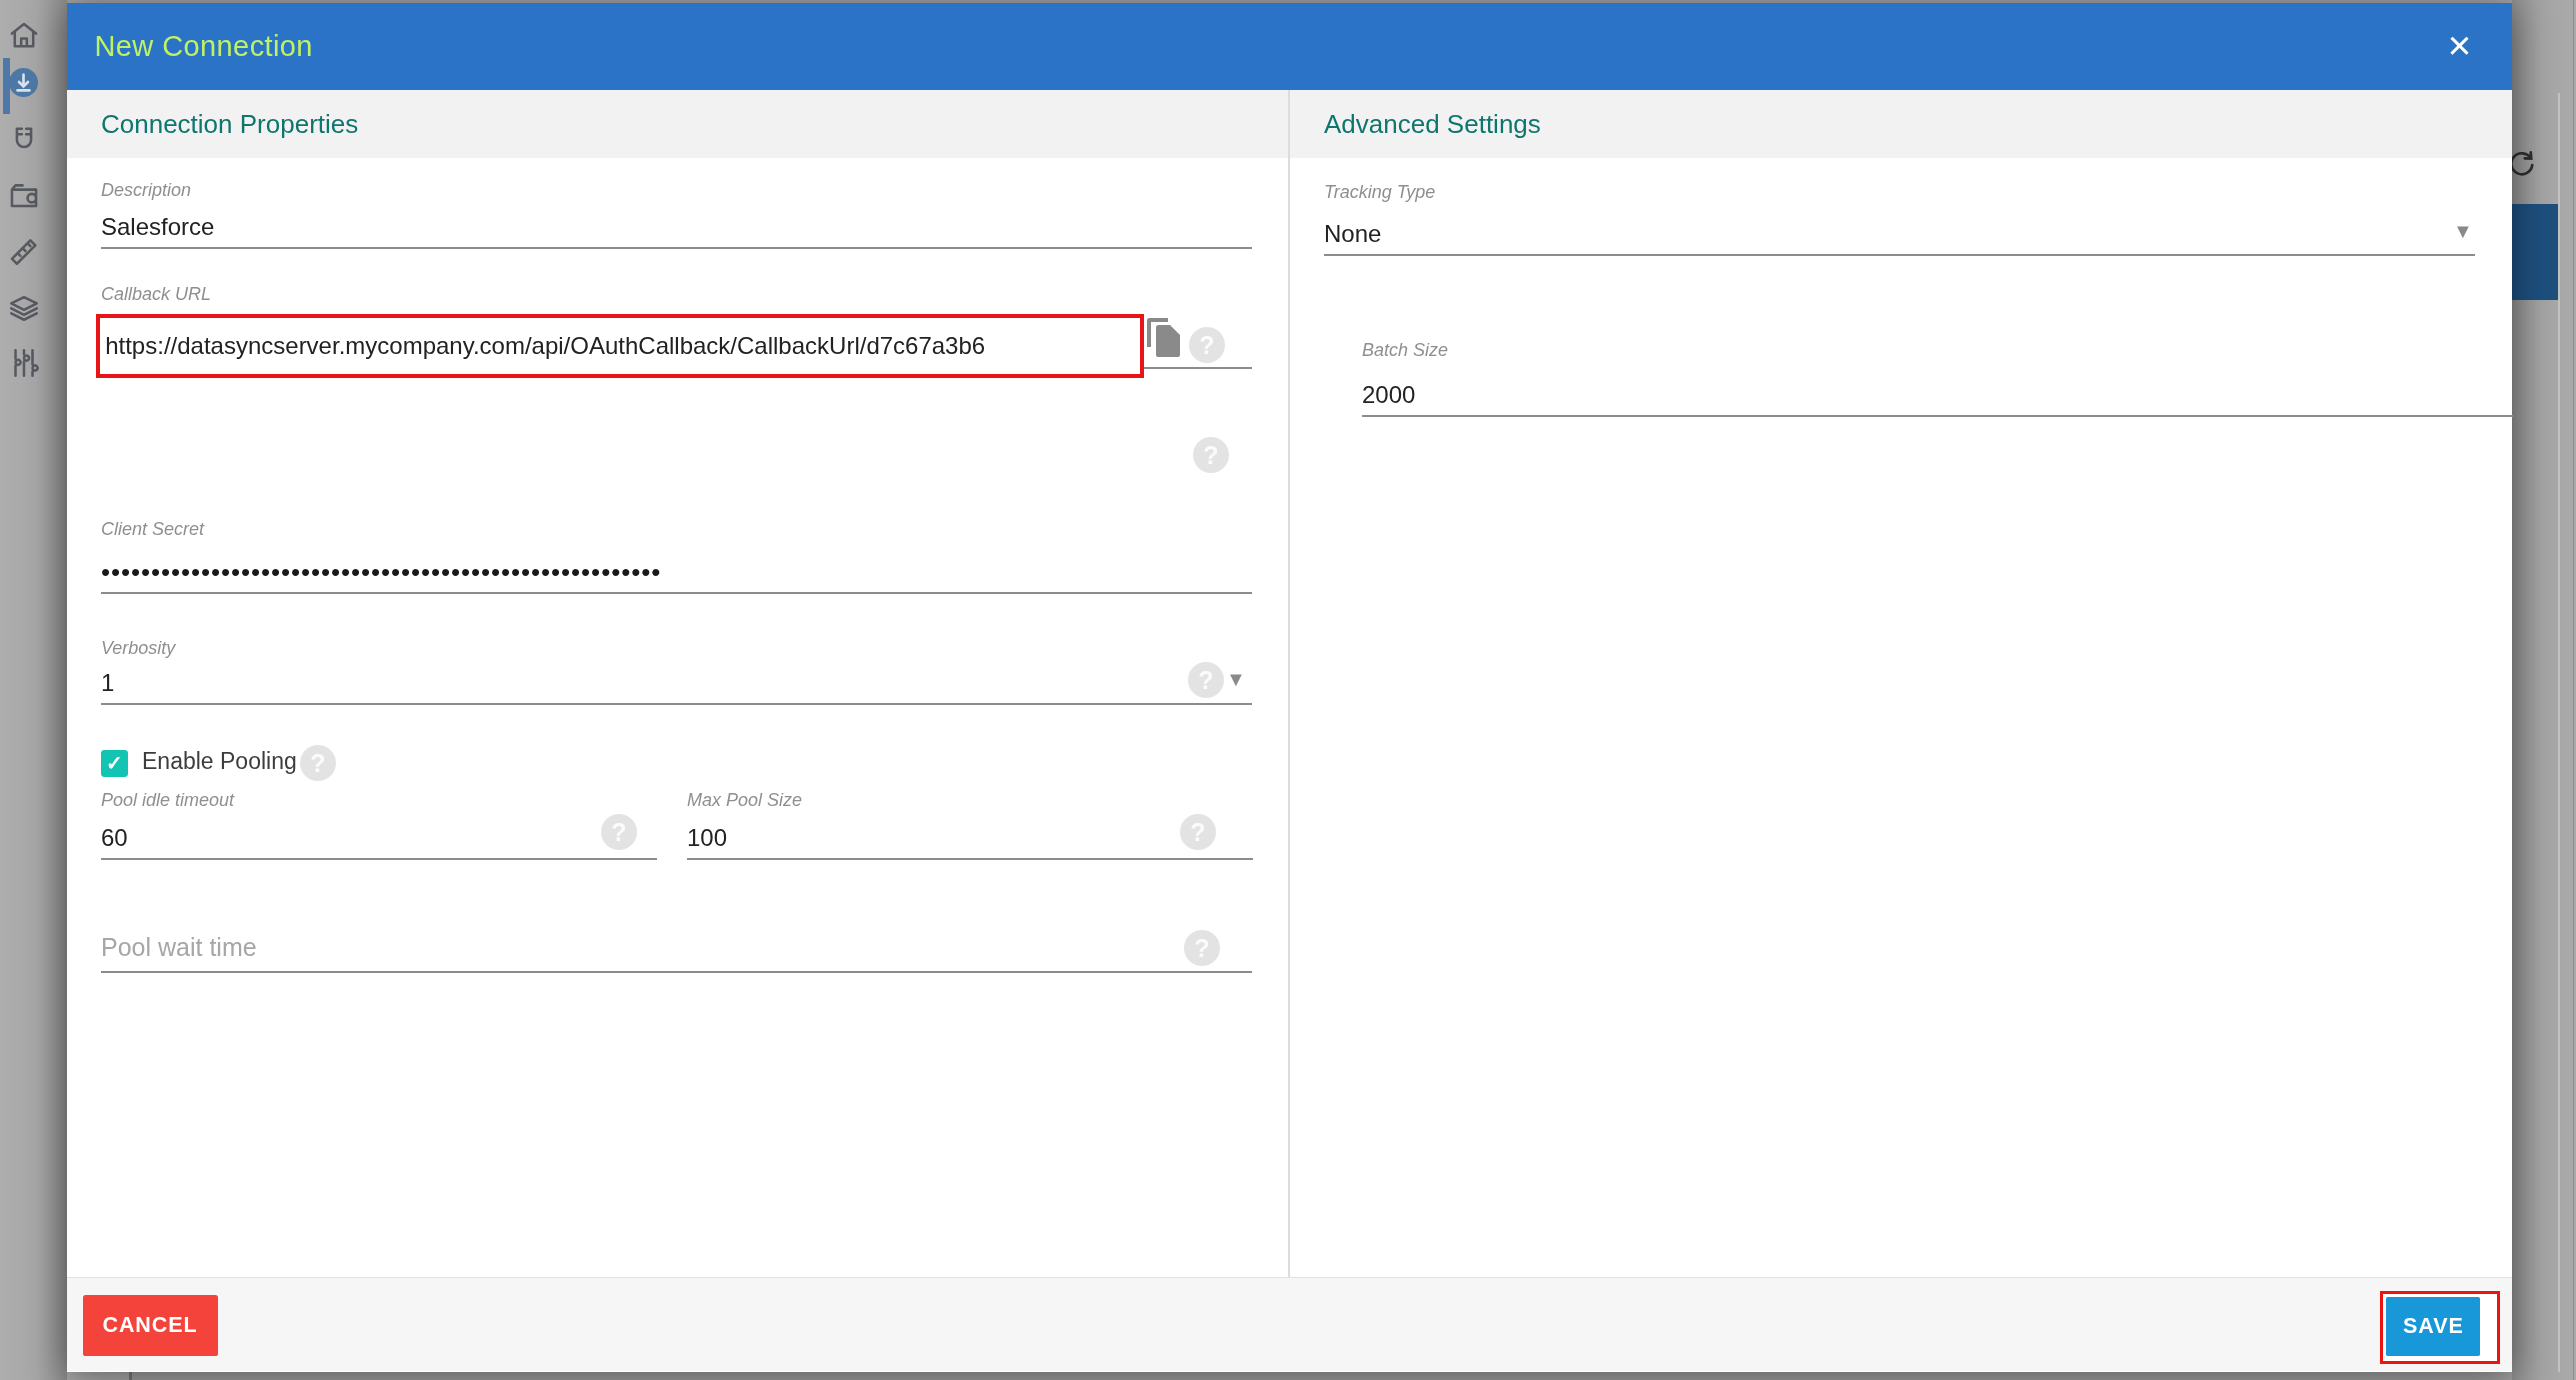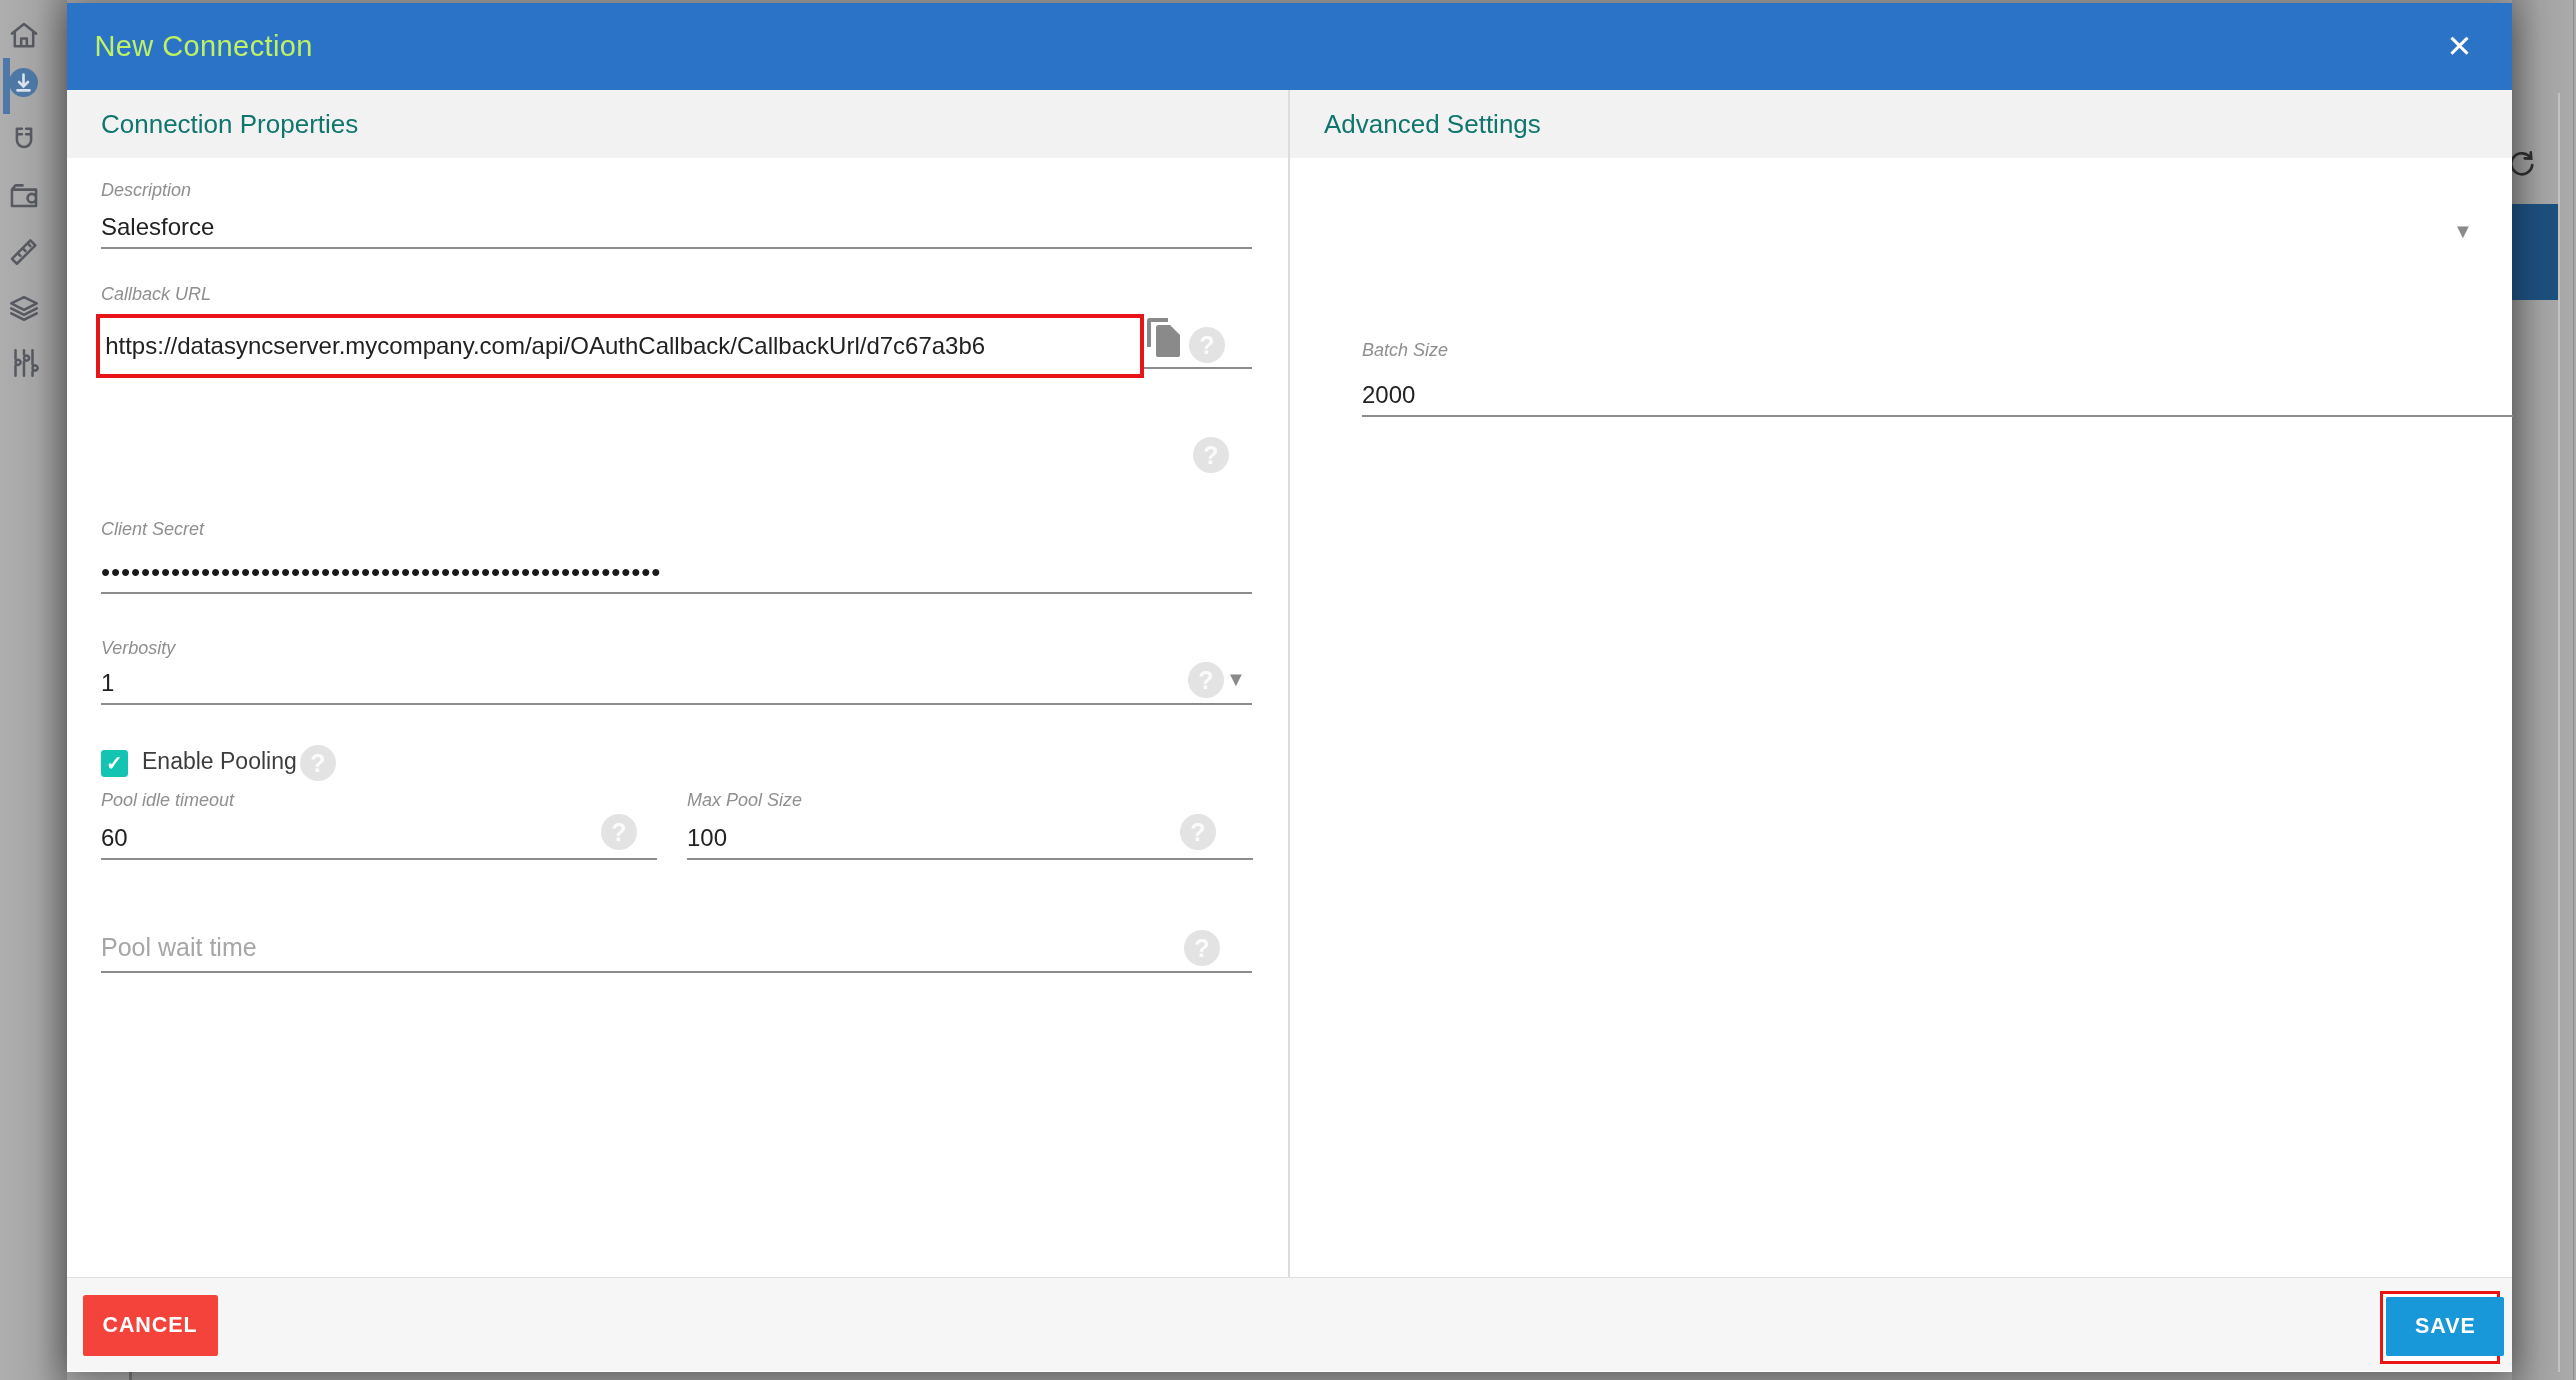--- a/index.html
+++ b/index.html
@@ -81,21 +81,21 @@
   .checkbox-label { position:absolute; left:75px; top:745px; font-size:23px; color:#3d3d3d; }
 
   
   .modal-footer { position:absolute; left:0; top:1274px; width:2445px; height:94px; background:#f6f6f6;
     border-top:1.7px solid #e0e0e0; }
   .btn-cancel { position:absolute; left:15.5px; top:17px; width:135px; height:61px; background:#f4433a;
     border:none; border-radius:2.6px; color:#ffffff; font-family:"Liberation Sans",sans-serif;
     font-size:21.5px; font-weight:bold; letter-spacing:0.9px; cursor:pointer; }
   .save-focus { position:absolute; left:2313px; top:13px; width:120px; height:73px;
     border:3.4px solid #ec1313; background:#ffffff; padding:3.4px; }
-  .btn-save { width:118px; height:59px; background:#1898d8; border:none; border-radius:1.7px;
+  .btn-save { width:94px; height:59px; background:#1898d8; border:none; border-radius:1.7px;
     color:#ffffff; font-family:"Liberation Sans",sans-serif; font-size:21.5px; font-weight:bold;
     letter-spacing:0.9px; cursor:pointer; }
 </style>
 </head>
 <body>
 
 <div class="bg-left-strip">
   <div class="active-bar"></div>
   <div class="side-icon" style="top:18px">
     <svg viewBox="0 0 24 24">
@@ -210,20 +210,24 @@
     <div class="flabel">Max Pool Size</div>
     <input type="text" value="100" style="">
   </div>
   <div class="help" style="left:1113px; top:811px;">?</div>
 
   <div class="field" style="left:34px; top:912px; width:1151px; height:58px;">
     <input type="text" style="height: 48px; font-size: 25px;" placeholder="Pool wait time">
   </div>
   <div class="help" style="left:1117px; top:927px;">?</div>
 
+  <div class="field" style="left:1257px; top:179px; width:1151px; height:74px;">
+    <div class="flabel">Tracking Type</div>
+    <input type="text" value="None" style="">
+  </div>
   <div class="dd-arrow" style="left:2379px; top:215px;">▼</div>
 
   <div class="field" style="left:1295px; top:289px; width:1151px; height:77px;margin-top:48px;">
     <div class="flabel">Batch Size</div>
     <input type="text" value="2000" style="">
   </div>
 
   <div class="modal-footer">
     <button class="btn-cancel">CANCEL</button>
     <div class="save-focus">

